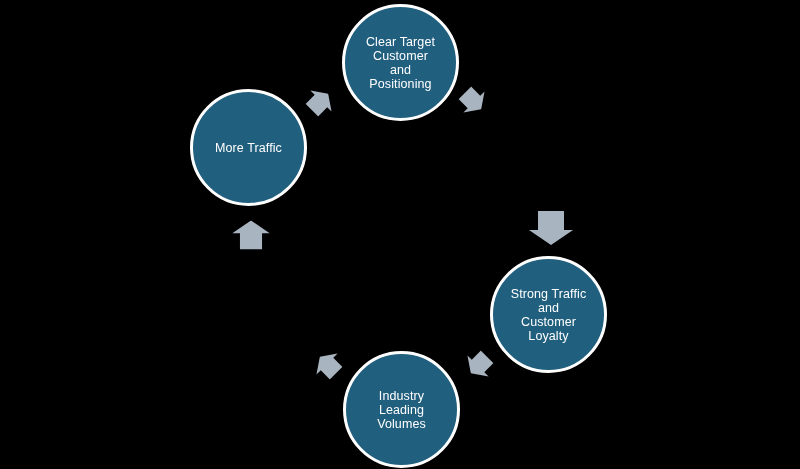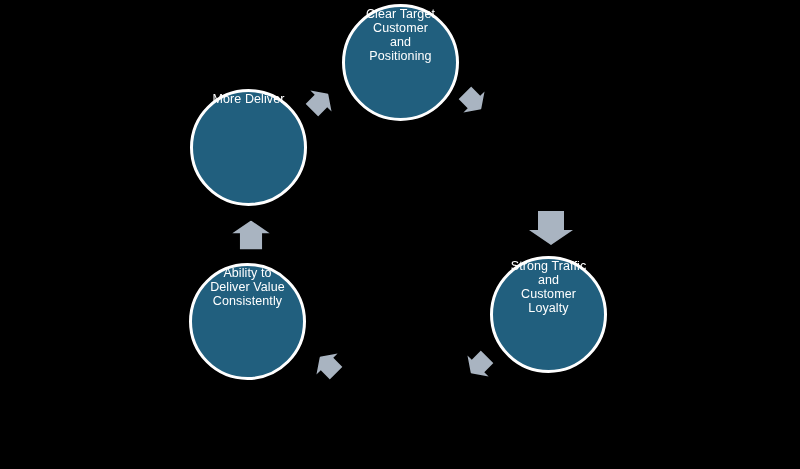--- a/index.html
+++ b/index.html
@@ -22,21 +22,21 @@
     width:800px;height:469px;
     background:var(--bg);
   }
   .node{
     position:absolute;
     width:117px;height:117px;
     box-sizing:border-box;
     border-radius:50%;
     background:var(--node-fill);
     border:3px solid var(--node-border);
-    display:flex;justify-content:center;
+    display:flex;align-items:center;justify-content:center;
   }
   .node .label{
     color:var(--node-text);
     font-size:12.5px;
     line-height:1.12;
     text-align:center;
     white-space:pre-line;
     letter-spacing:0.1px;
     padding:0 6px;
   }
@@ -75,29 +75,29 @@
   </div>
 
 
   <div class="node n2">
     <span class="label">Strong Traffic
 and
 Customer
 Loyalty</span>
   </div>
 
-
-  <div class="node n4">
-    <span class="label">Ability to
-Deliver Value
-Consistently</span>
+  <div class="node n3">
+    <span class="label">Industry
+Leading
+Volumes</span>
   </div>
 
+
   <div class="node n5">
-    <span class="label">More Deliver</span>
+    <span class="label">More Traffic</span>
   </div>
 
   <div class="arrow a-ne">
     <svg viewBox="0 0 48 34" aria-hidden="true">
         <path fill="currentColor" d="M11 0 L37 0 L37 19 L46 19 L24 34 L2 19 L11 19 Z"></path>
       </svg>
   </div>
 
   <div class="arrow a-se">
     <svg viewBox="0 0 48 34" aria-hidden="true">

